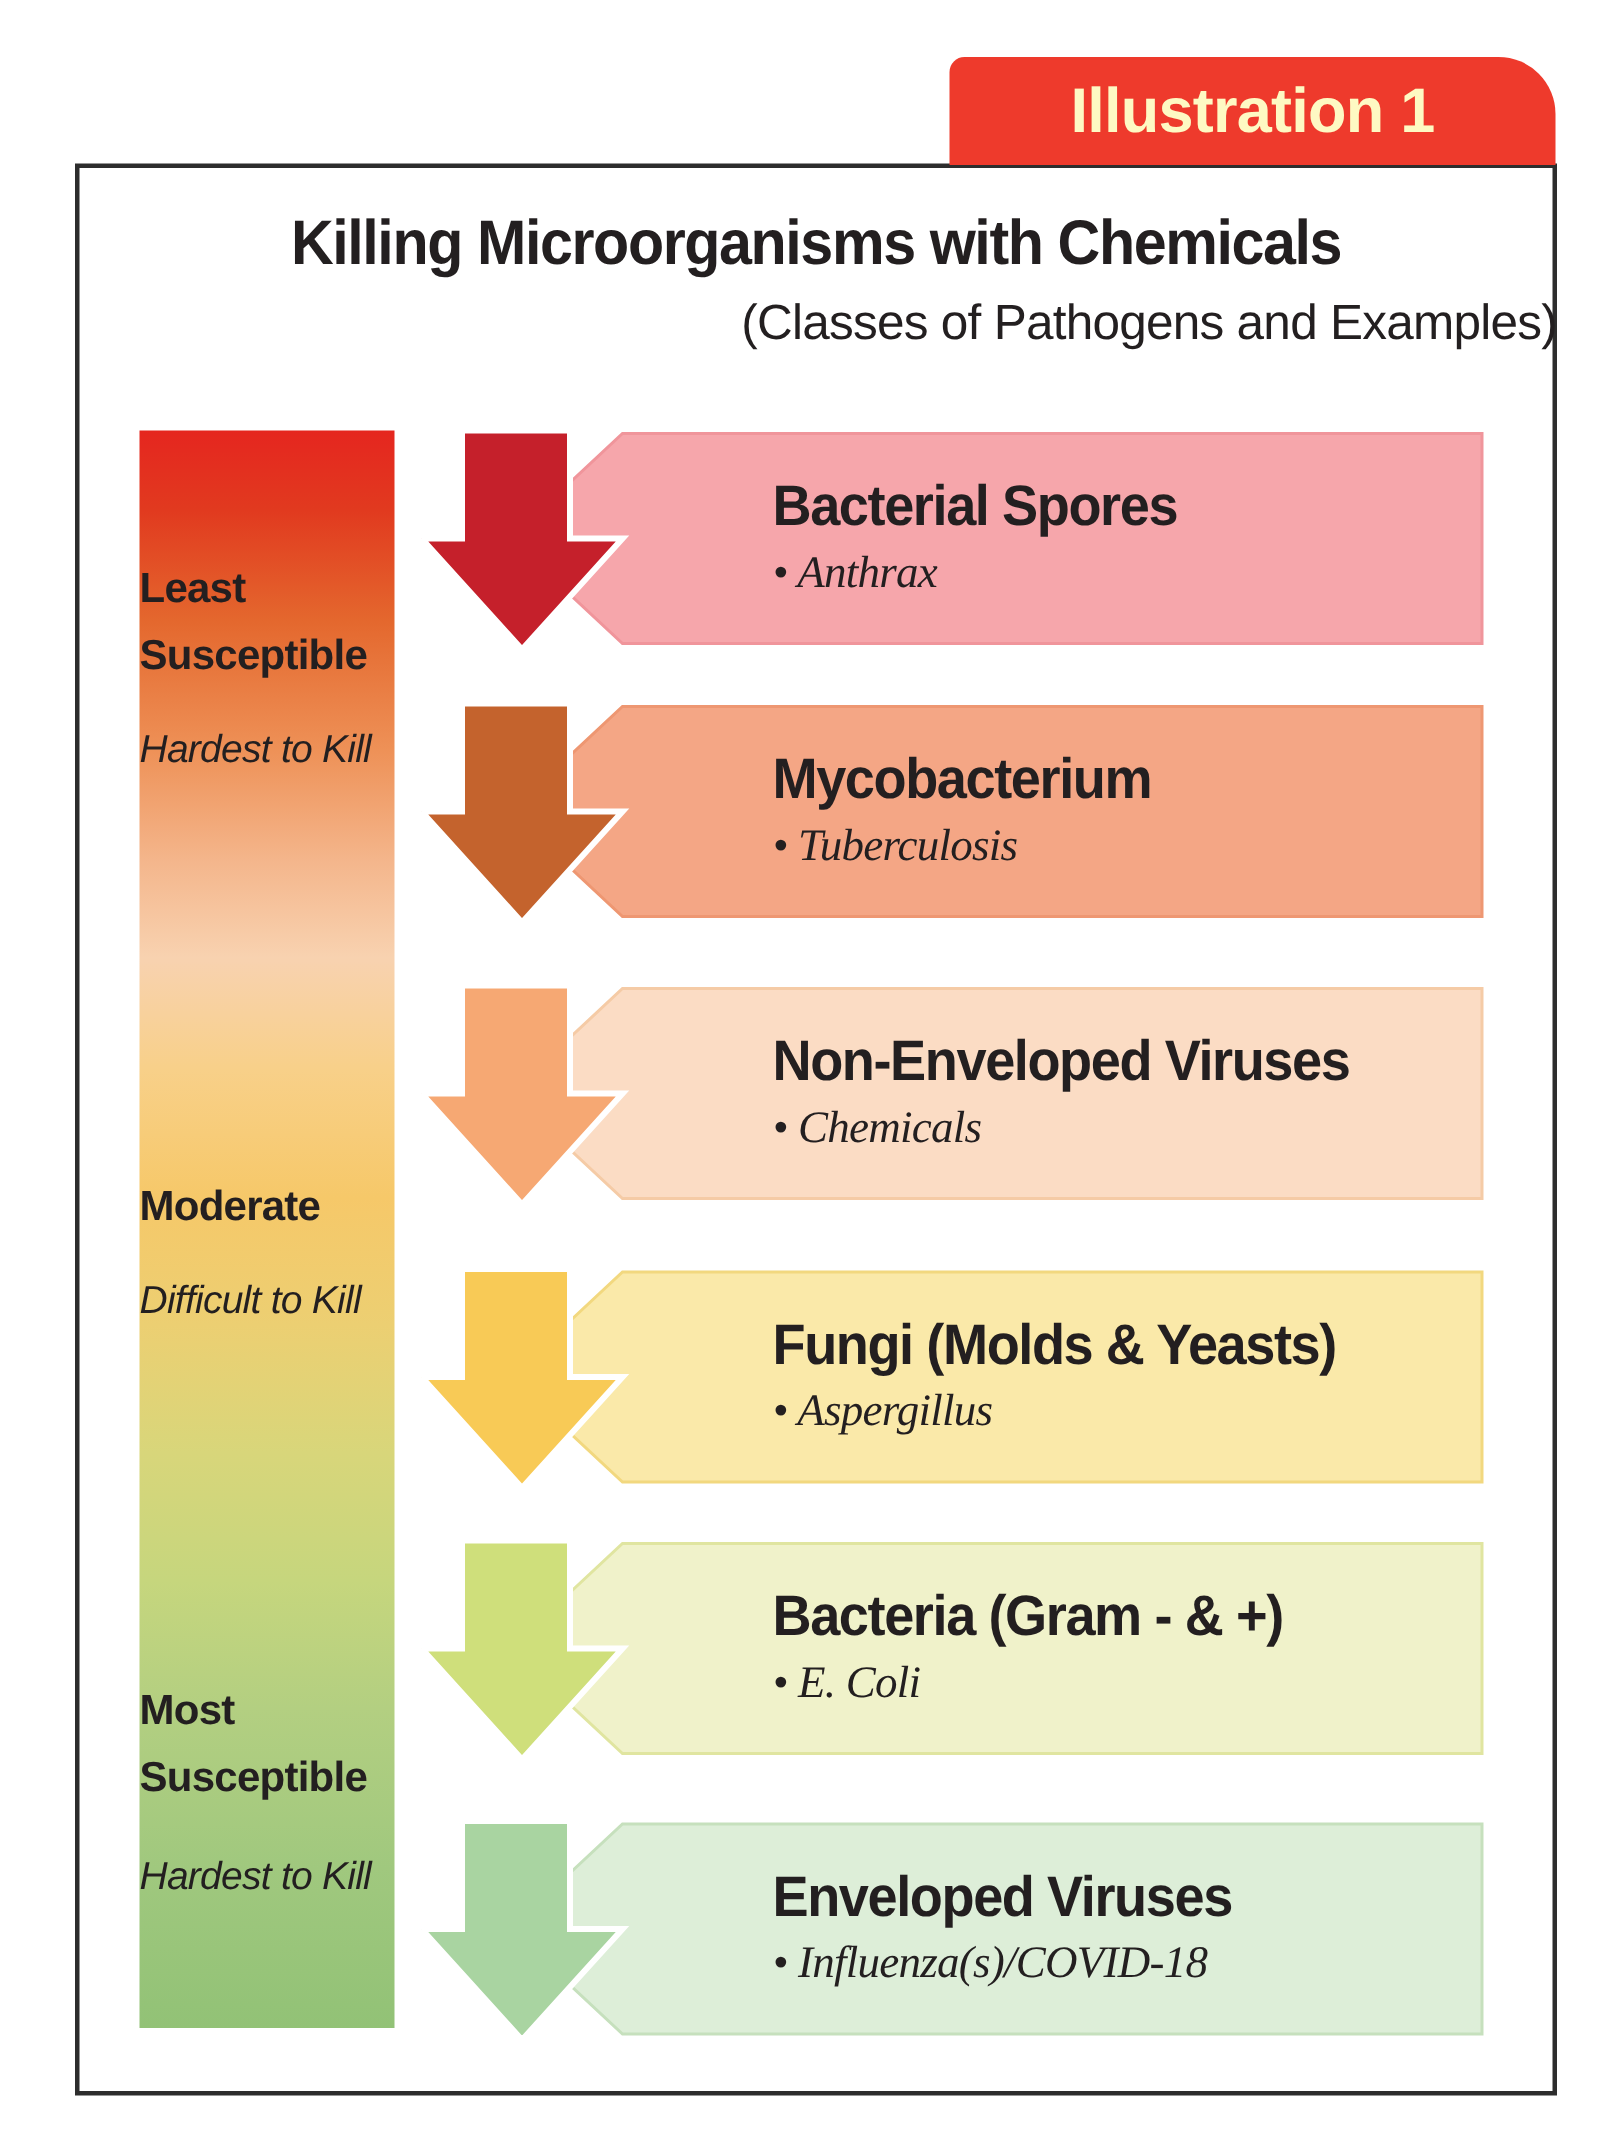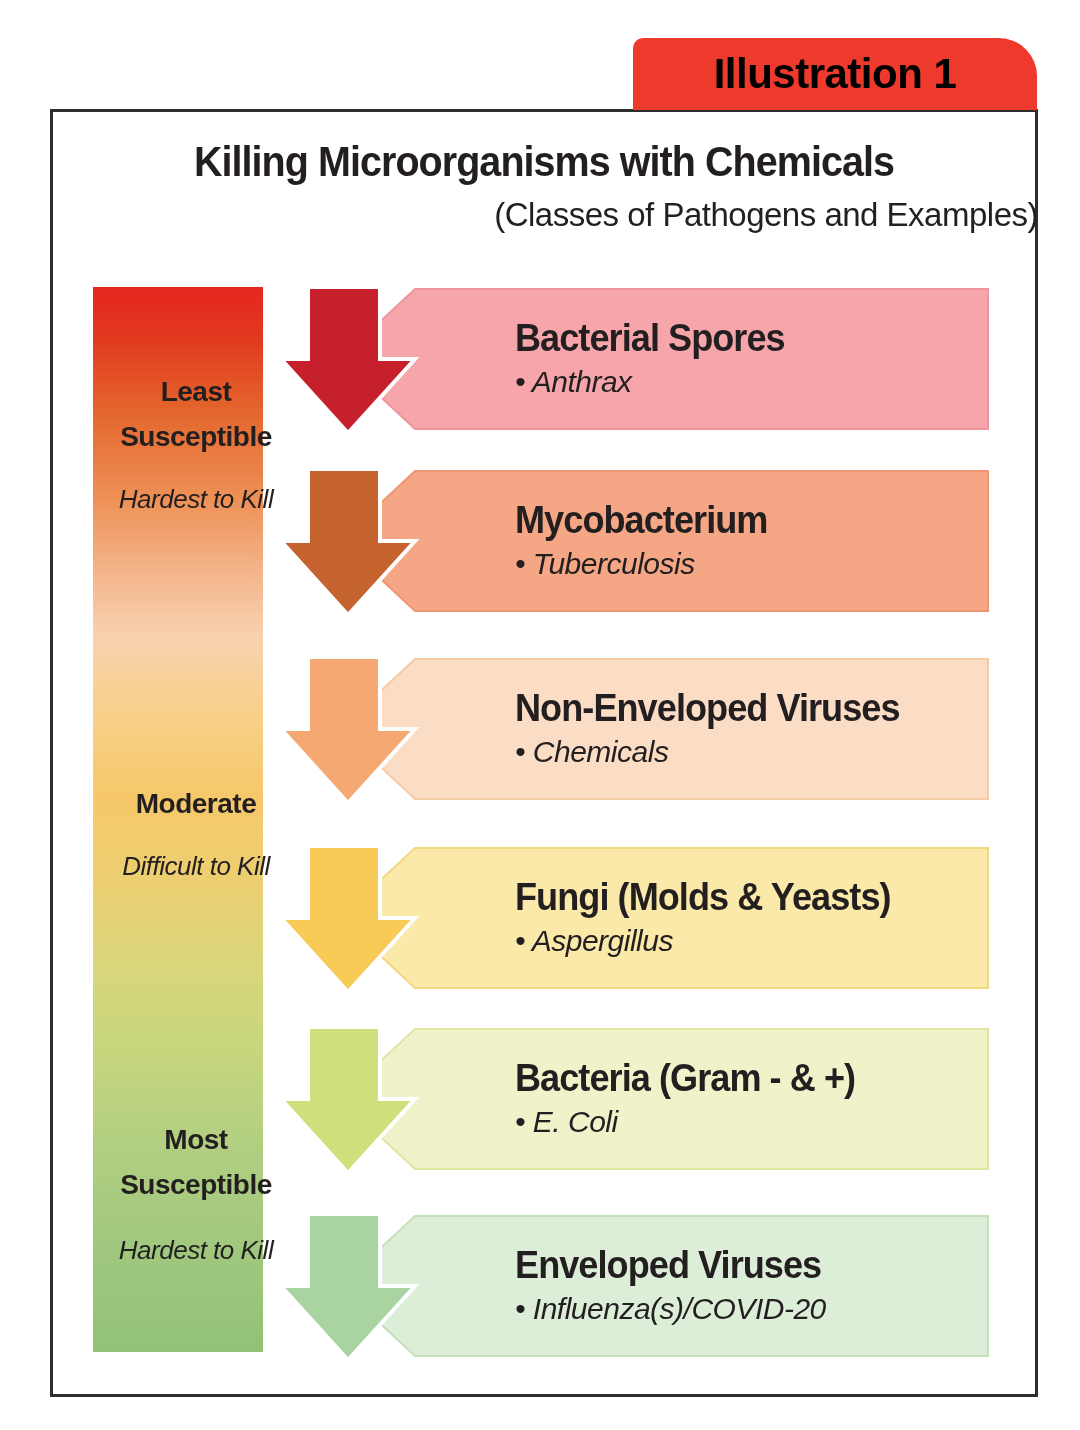--- a/index.html
+++ b/index.html
@@ -23,42 +23,42 @@
     transform:scaleX(.94);
   }
   .subtitle{
     position:absolute;left:50px;top:196px;width:988px;text-align:right;
     font-size:33px;letter-spacing:-0.5px;z-index:1;
   }
   .bar{
     position:absolute;left:93px;top:287px;width:170px;height:1065px;z-index:1;
     background:linear-gradient(180deg,#e5261f,#92c276); 
   }
-  .bar-label{position:absolute;left:103px;width:186px;text-align:center;z-index:2;}
+  .bar-label{position:absolute;left:93px;width:186px;text-align:left;z-index:2;}
   .bold-label{font-weight:bold;font-size:28px;line-height:45px;letter-spacing:-0.5px;}
   .italic-label{font-style:italic;font-size:26px;line-height:34px;letter-spacing:-0.5px;}
   .row{position:absolute;left:281px;width:710px;height:150px;z-index:2;}
   .row-svg{position:absolute;left:0;top:0;display:block;}
   .row-text{
     position:absolute;left:234px;top:4px;height:140px;
     display:flex;flex-direction:column;justify-content:center;gap:6px;
   }
   .row-title{
     font-size:38px;font-weight:bold;letter-spacing:-1px;line-height:1.05;
     transform:scaleX(.95);transform-origin:0 50%;white-space:nowrap;
   }
-  .row-example{font-size:30px;font-style:italic;letter-spacing:-0.5px;white-space:nowrap;}
+  .row-example{font-size:30px;font-style:italic;letter-spacing:-0.5px;white-space:nowrap;font-family:Liberation Serif, serif;}
 </style>
 </head>
 <body>
 
 <div class="canvas">
 
   <div class="badge" style="background: rgb(238, 58, 44);">
-    <span style="color: #000000;">Illustration 1</span>
+    <span style="color: #fef9c3;">Illustration 1</span>
   </div>
 
   <div class="frame"></div>
 
   <div class="title">Killing Microorganisms with Chemicals</div>
   <div class="subtitle">(Classes of Pathogens and Examples)</div>
 
   <div class="bar" style="background: linear-gradient(rgb(229, 38, 31) 0%, rgb(225, 58, 31) 5%, rgb(228, 104, 46) 12%, rgb(238, 145, 87) 20%, rgb(244, 182, 140) 27%, rgb(248, 210, 176) 33%, rgb(248, 208, 137) 40%, rgb(246, 200, 105) 48%, rgb(236, 207, 114) 56%, rgb(216, 214, 122) 64%, rgb(198, 214, 125) 72%, rgb(179, 207, 129) 80%, rgb(160, 200, 126) 90%, rgb(146, 194, 118) 100%);"></div>
 
   <div class="bar-label bold-label" style="top:369px">
@@ -133,17 +133,17 @@
     </div>
   </div>
 
   <div class="row" style="top:1212px">
     <svg class="row-svg" width="710" height="150" viewBox="0 0 710 150">
       <polygon points="59,74 134,4 707,4 707,144 134,144" stroke-width="2" fill="#ddeed8" stroke="#c6e0bd"></polygon>
       <polygon points="27,2 99,2 99,74 134,74 67,148 0,74 27,74" stroke="#ffffff" stroke-width="4" stroke-linejoin="miter" fill="#a9d4a1"></polygon>
     </svg>
     <div class="row-text">
       <div class="row-title">Enveloped Viruses</div>
-      <div class="row-example">• Influenza(s)/COVID-20</div>
+      <div class="row-example">• Influenza(s)/COVID-18</div>
     </div>
   </div>
 
 </div>
 
 </body></html>

